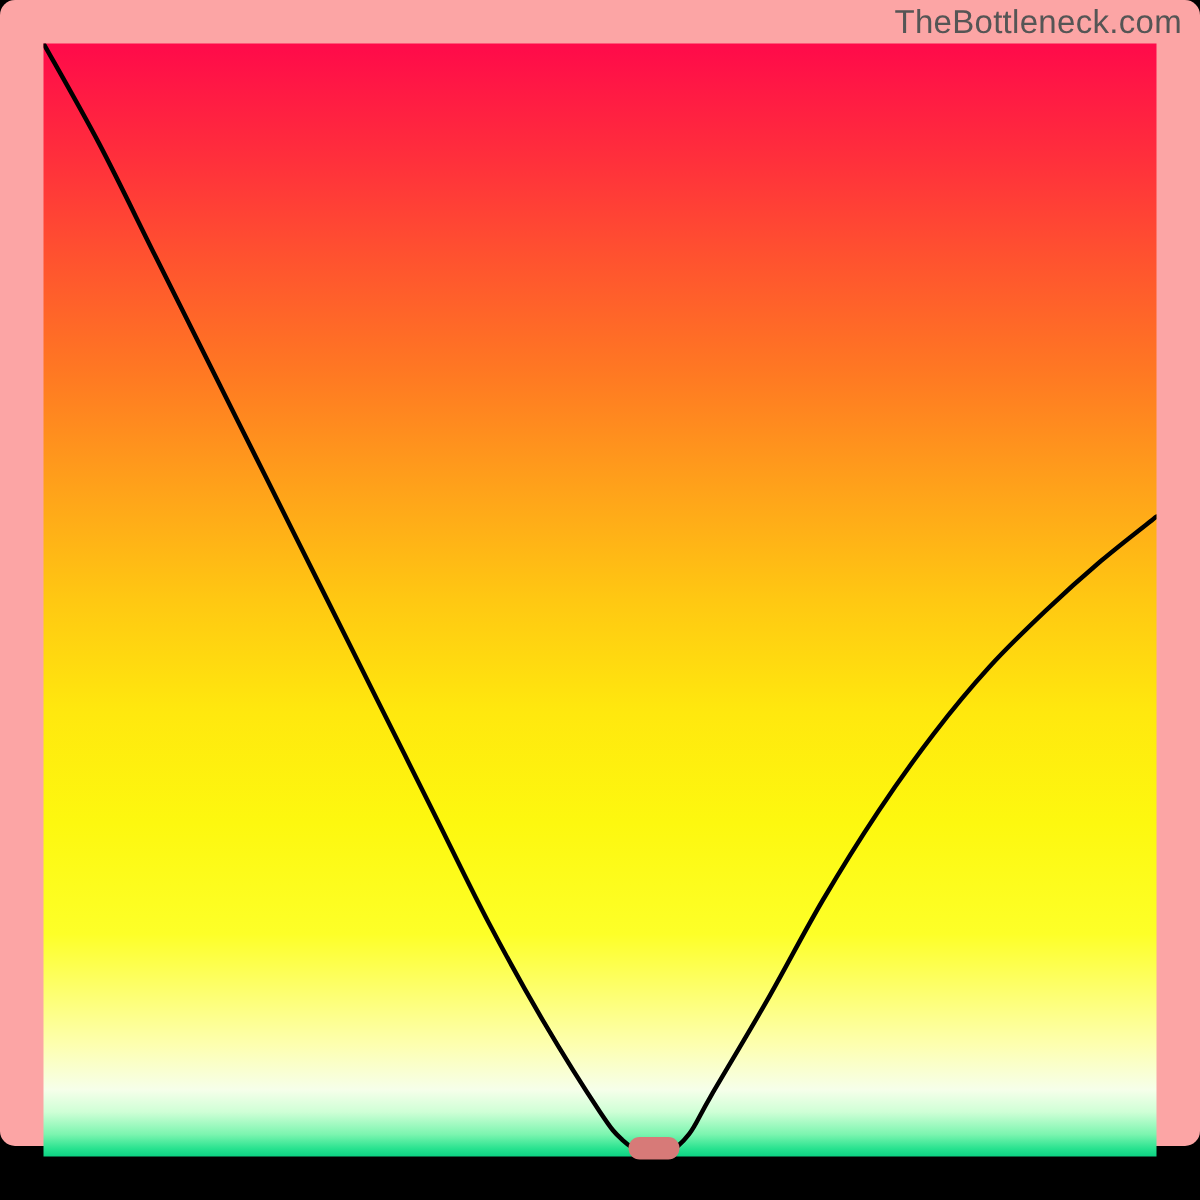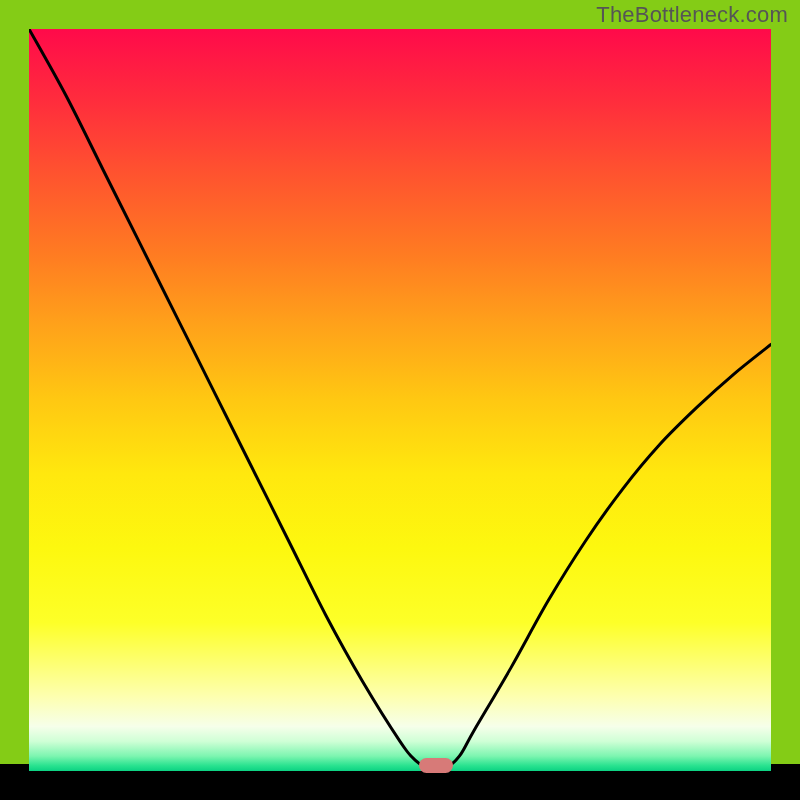--- a/index.html
+++ b/index.html
@@ -7,22 +7,23 @@
     padding: 0;
     width: 800px;
     height: 800px;
     overflow: hidden;
     background: #000;
     font-family: Arial, Helvetica, sans-serif;
   }
   .outer {
     width: 800px;
     height: 764px;
-    background: #84cc16;
+    background: #fca5a5;
     position: relative;
+    border-radius: 10px;
   }
   .watermark {
     position: absolute;
     top: 2px;
     right: 12px;
     color: #555;
     font-size: 22px;
     font-weight: 500;
     letter-spacing: 0.2px;
     z-index: 5;

